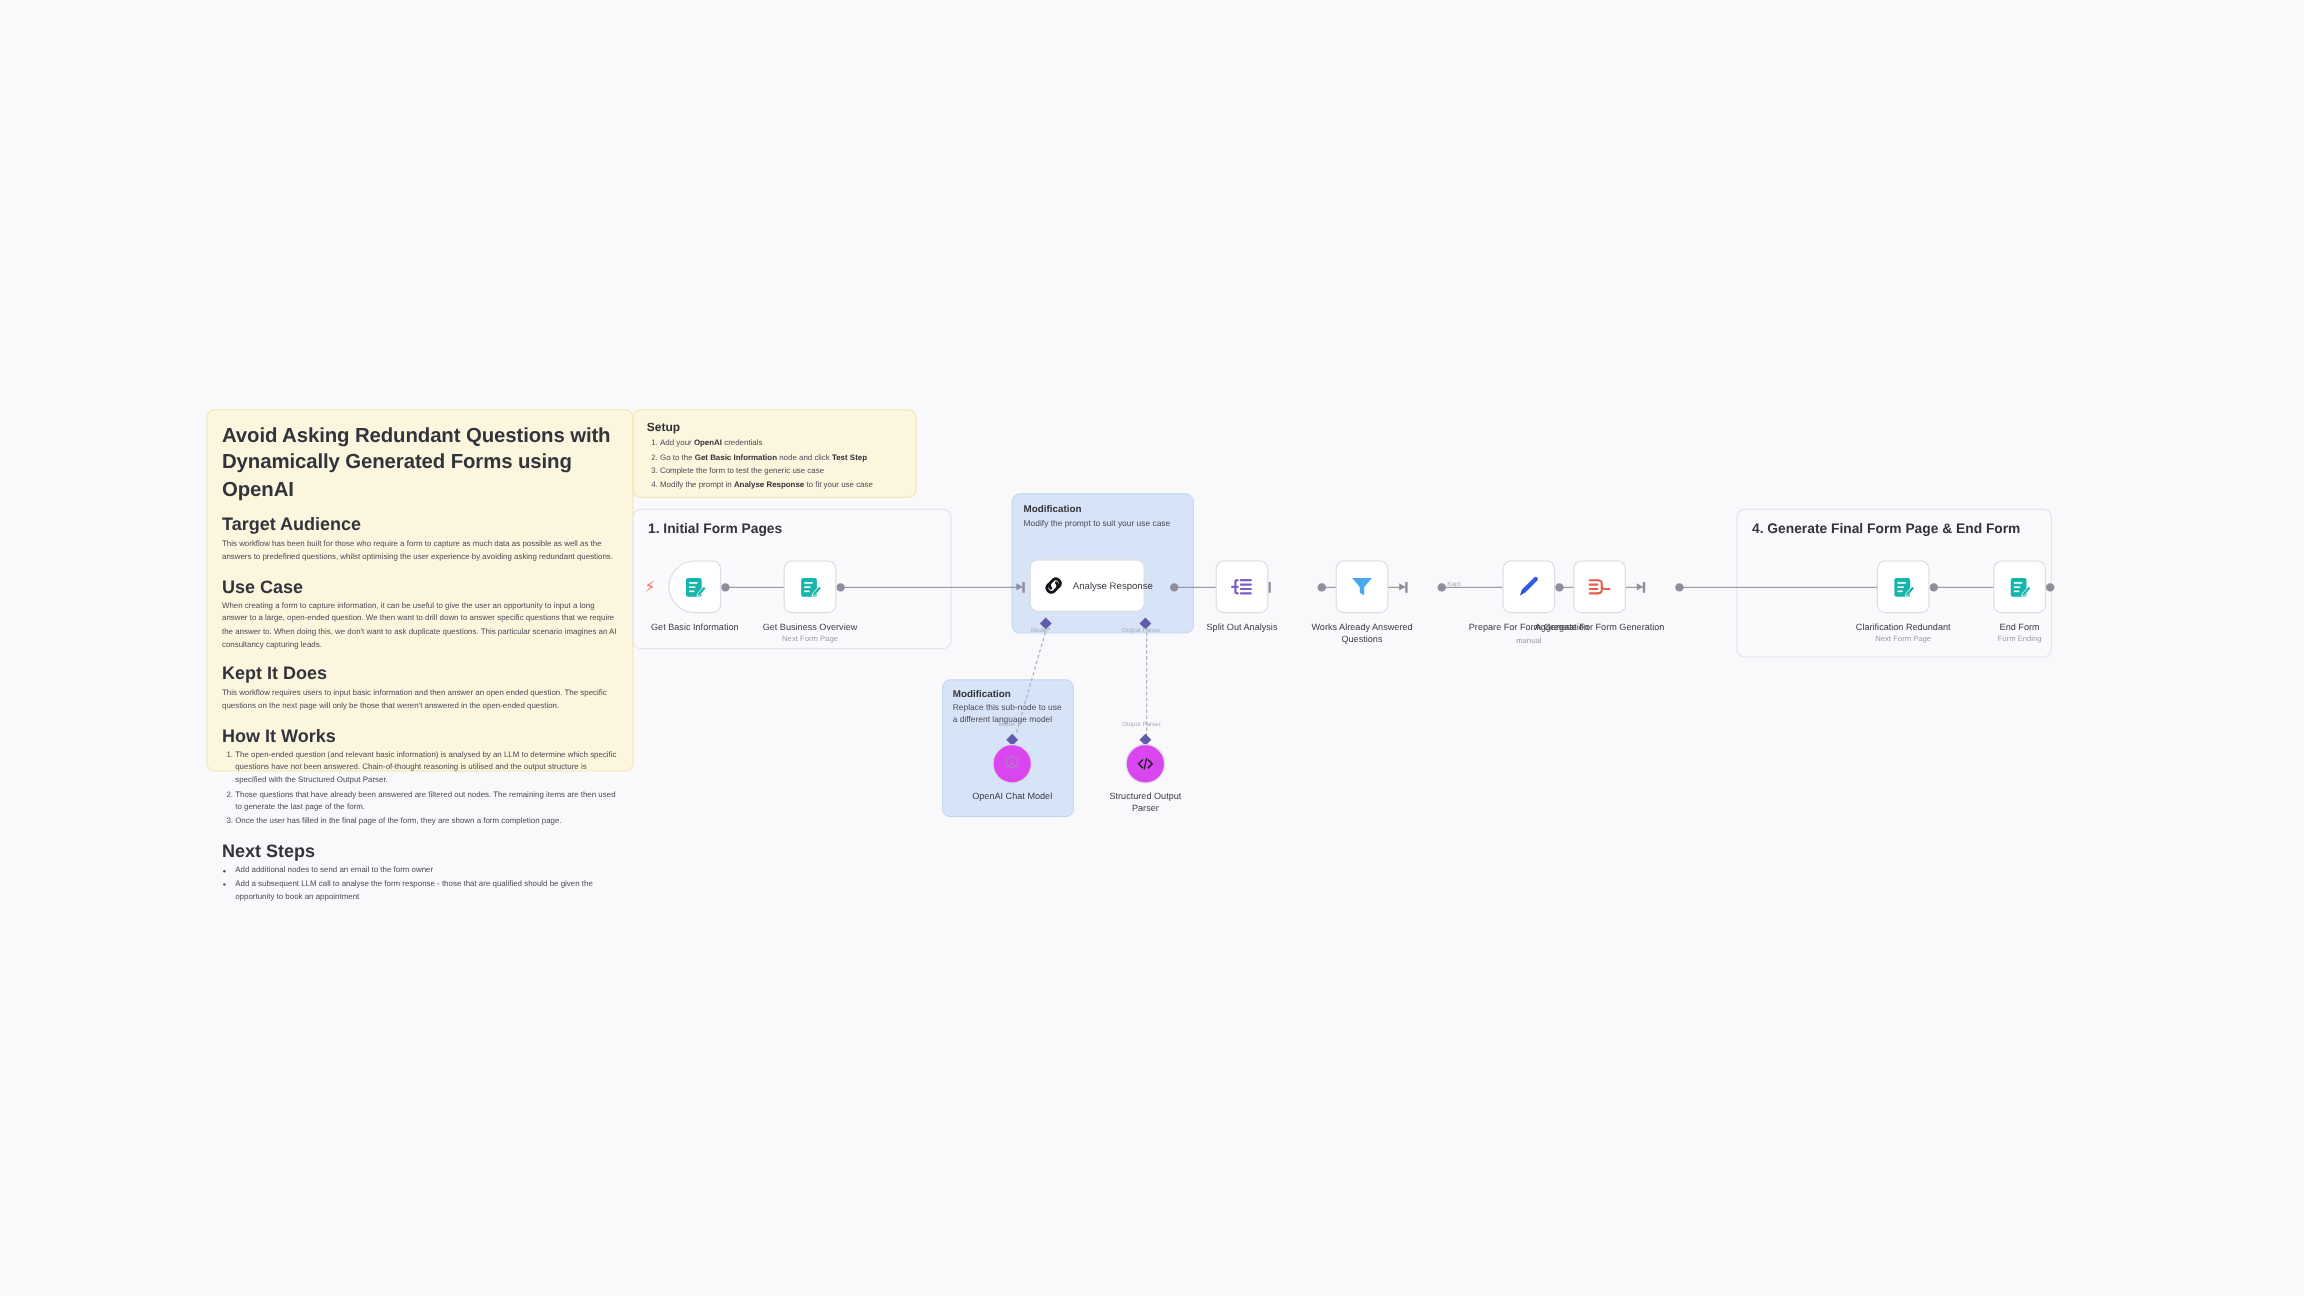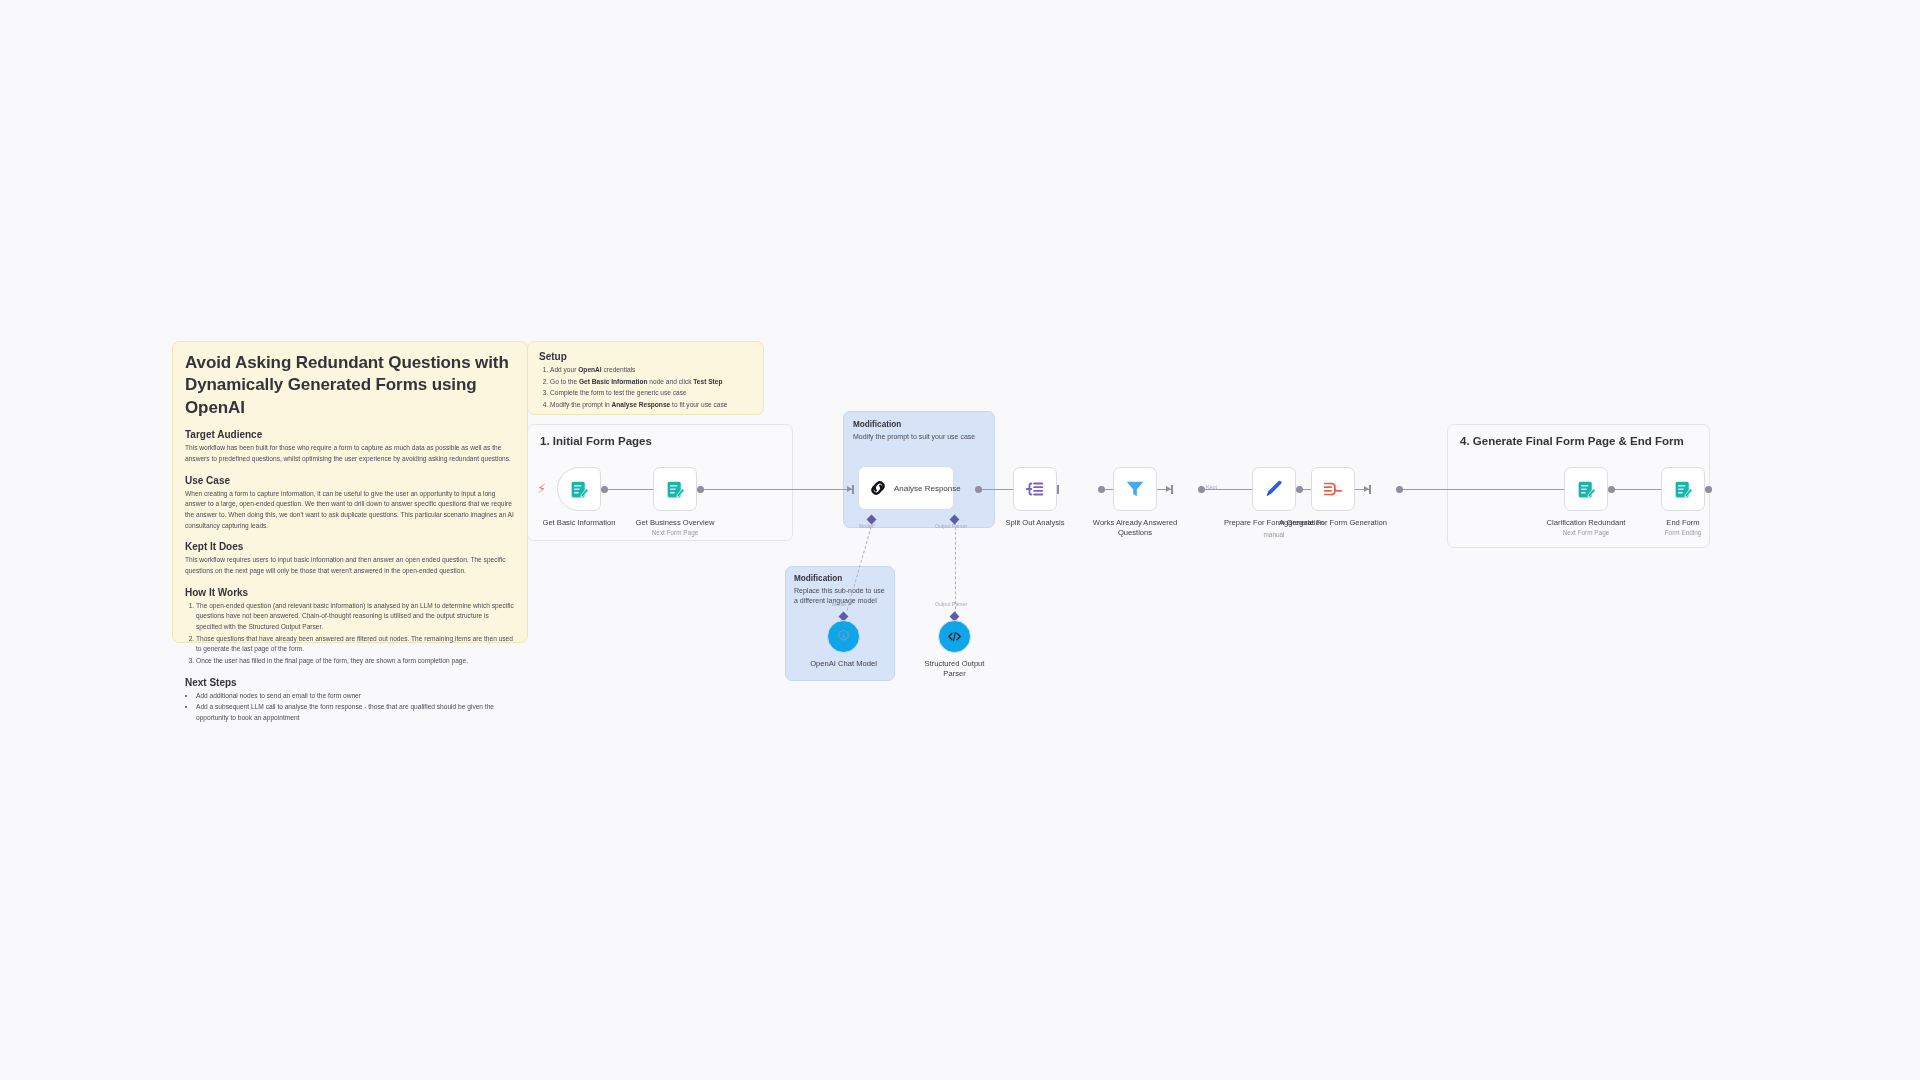--- a/index.html
+++ b/index.html
@@ -15,21 +15,21 @@
   .sticky {
     position: absolute;
     border-radius: 7px;
     padding: 10px 12px;
   }
   .sticky-yellow { background: #fdf6de; border: 1px solid #f2e6b8; }
   .sticky-grey   { background: #fafafc; border: 1px solid #e4e4ec; }
   .sticky-blue   { background: #d7e4f7; border: 1px solid #c6d8f0; }
 
   .sticky h1 { font-size: 17px; line-height: 1.32; color: #33333b; font-weight: 700; letter-spacing: -.1px; }
-  .sticky h2 { font-size: 10px; color: #33333b; font-weight: 700; margin-top: 10px; margin-bottom: 3px;}
+  .sticky h2 { font-size: 15px; color: #33333b; font-weight: 700; margin-top: 10px; margin-bottom: 3px;}
   .sticky h3 { font-size: 10px; color: #33333b; font-weight: 700; }
   .sticky p  { font-size: 6.6px; line-height: 1.62; color: #4b4b55; margin-bottom: 2px; }
   .sticky ol, .sticky ul { font-size: 6.6px; line-height: 1.62; color: #4b4b55; padding-left: 11px; }
   .sticky ol li, .sticky ul li { margin-bottom: 1px; }
   .sticky b { font-weight: 700; color: #33333b; }
 
   .section-title { font-size: 11.5px; font-weight: 700; color: #33333b; }
   .mod-title { font-size: 8.2px; font-weight: 700; color: #33333b; }
   .mod-body  { font-size: 7px; line-height: 1.45; color: #4b4b55; margin-top: 3px; }
 
@@ -63,21 +63,21 @@
     font-size: 6.4px;
     color: #9a9aa8;
     margin-top: 1px;
   }
 
   
   .subnode {
     position: absolute;
     width: 33px; height: 33px;
     border-radius: 50%;
-    background: #0ea5e9;
+    background: #d946ef;
     border: 1.2px solid #dcdce4;
     display: flex; align-items: center; justify-content: center;
   }
 
   
   .wire {
     position: absolute;
     height: 1.2px;
     background: #9a9aa8;
   }

